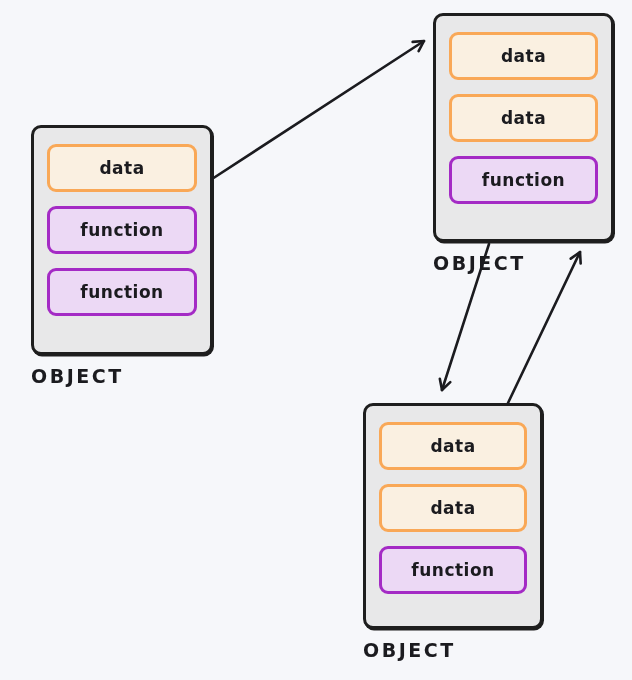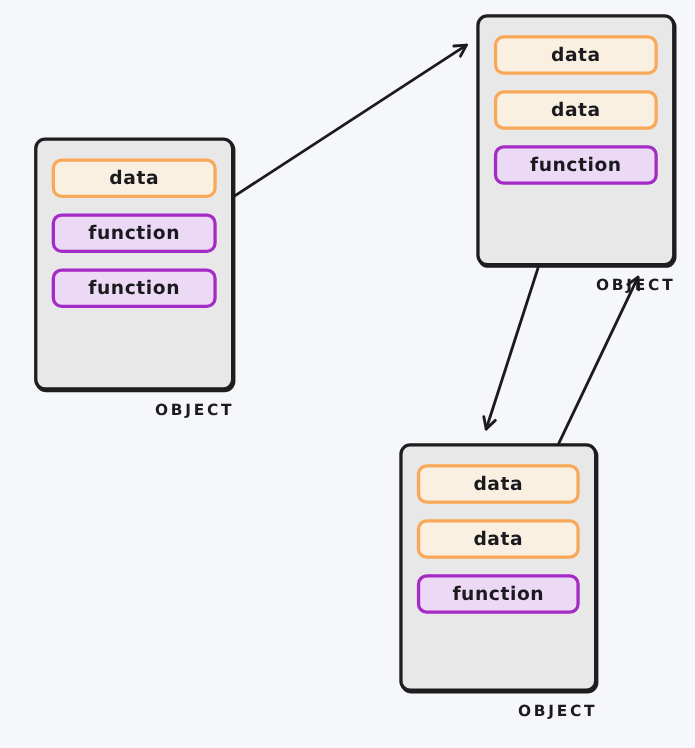--- a/index.html
+++ b/index.html
@@ -21,21 +21,21 @@
     box-sizing: border-box;
     background: var(--container-fill, #e8e8e9);
     border: 3px solid var(--container-border, #1e1e1e);
     border-radius: 10px;
     padding: 16px 13px 0;
     box-shadow: 1px 1.5px 0 var(--container-border, #1e1e1e);
   }
 
   .member {
     box-sizing: border-box;
-    height: 36px;
+    height: 48px;
     margin: 0 0 14px;
     border-radius: 9px;
     border: 3px solid transparent;
     display: flex;
     align-items: center;
     justify-content: center;
     font-size: 17px;
     font-weight: 600;
     letter-spacing: 0.5px;
     color: var(--ink, #1b1b1f);
@@ -44,22 +44,22 @@
     background: var(--data-fill, #faf0e1);
     border-color: var(--data-border, #f9a857);
   }
   .member-function {
     background: var(--function-fill, #ecd9f5);
     border-color: var(--function-border, #a42bc5);
   }
 
   .object-caption {
     margin-top: 10px;
-    text-align: right;
-    font-size: 14px;
+    text-align: left;
+    font-size: 19px;
     font-weight: 700;
     letter-spacing: 2.5px;
     color: var(--ink, #1b1b1f);
   }
 
   
   .node-0 { left: 31px;  top: 125px; width: 182px; }
   .node-0 .object-box { height: 230px; }
   .node-1 { left: 433px; top: 13px;  width: 181px; }
   .node-1 .object-box { height: 229px; }

